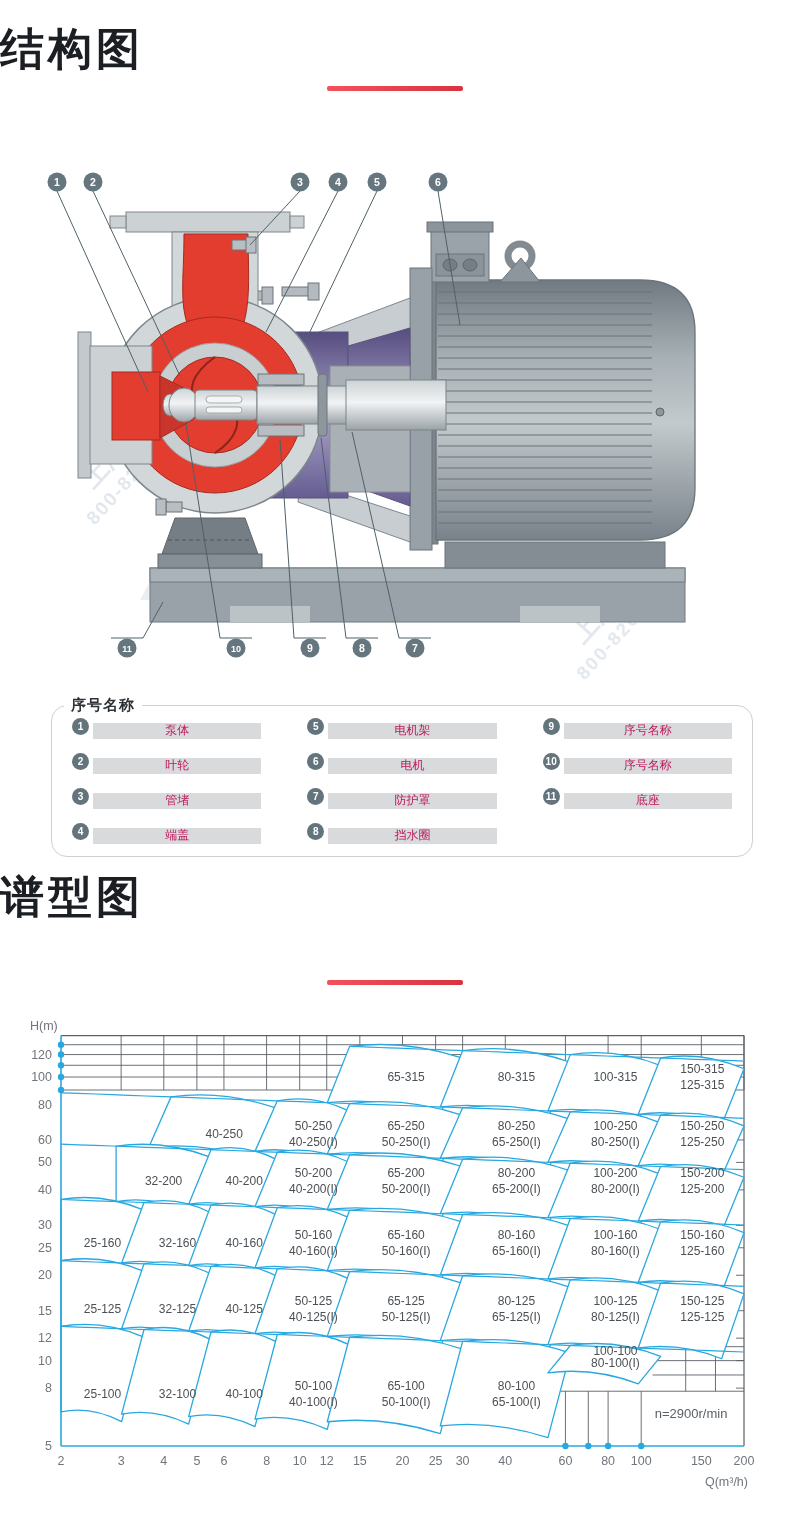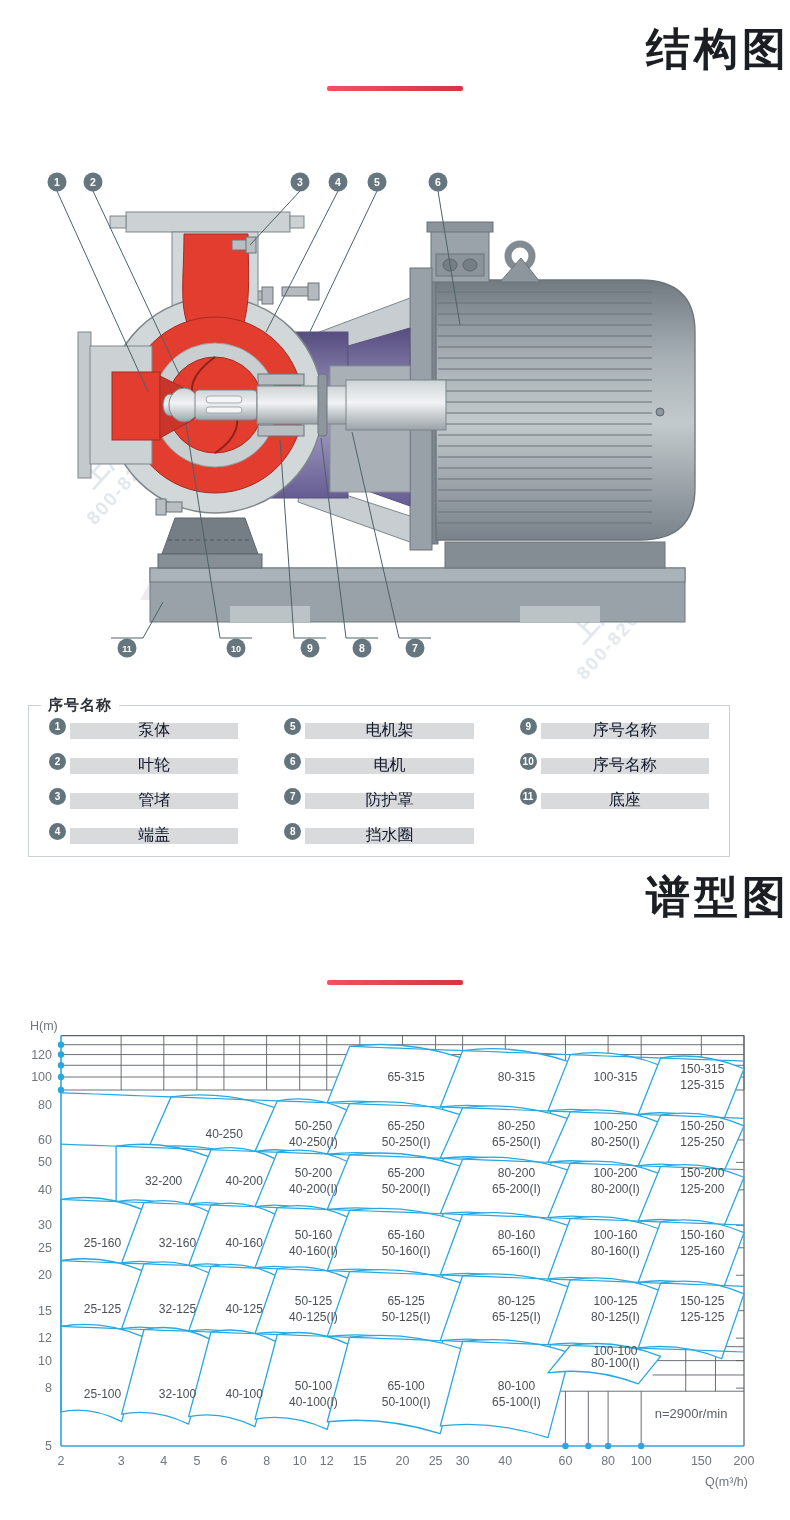--- a/index.html
+++ b/index.html
@@ -1,26 +1,26 @@
 <!DOCTYPE html>
 <html><head>
 <meta charset="utf-8">
 <style>
   html,body{margin:0;padding:0;background:#fff;}
   body{width:790px;height:1520px;position:relative;font-family:"Liberation Sans",sans-serif;overflow:hidden;}
   .abs{position:absolute;}
-  .sec-title{left:0;width:790px;text-align:right;font-size:44px;font-weight:700;color:#1b1e23;letter-spacing:4px;}
+  .sec-title{left:0;width:790px;text-align:left;font-size:44px;font-weight:700;color:#1b1e23;letter-spacing:4px;}
   .sec-underline{left:327px;width:136px;height:5px;border-radius:2px;}
-  .legend-box{left:28px;top:705px;width:702px;height:152px;border:1px solid #ccd1d5;border-radius:0;box-sizing:border-box;}
+  .legend-box{left:51px;top:705px;width:702px;height:152px;border:1px solid #ccd1d5;border-radius:16px;box-sizing:border-box;}
   .legend-title{position:absolute;top:-10px;left:12px;background:#fff;padding:0 7px;font-size:15px;font-weight:700;color:#2e3338;letter-spacing:1px;}
   .legend-cols{position:absolute;top:16px;left:20px;right:20px;display:flex;gap:46px;}
   .legend-col{flex:1;display:flex;flex-direction:column;gap:18px;}
   .legend-item{display:flex;align-items:center;height:17px;}
   .legend-num{width:17px;height:17px;border-radius:50%;background:#64747c;color:#fff;font-size:10px;font-weight:700;display:flex;align-items:center;justify-content:center;flex:0 0 17px;margin-right:4px;margin-top:-8px;}
-  .legend-bar{flex:1;height:16px;background:#d8dadc;color:#0f172a;font-size:16px;display:flex;align-items:center;justify-content:center;}
+  .legend-bar{flex:1;height:16px;background:#d8dadc;color:#be185d;font-size:12px;display:flex;align-items:center;justify-content:center;}
   svg text{font-family:"Liberation Sans",sans-serif;}
 </style>
 </head>
 <body>
 
 <div class="abs sec-title" style="top:20px">结构图</div>
 <div class="abs sec-underline" style="top:86px;background:linear-gradient(90deg,#f4515c,#d8333f)"></div>
 
 <svg id="pump-svg" class="abs" style="top:150px;left:0" width="790" height="532" viewBox="0 0 790 532">
   <defs>

